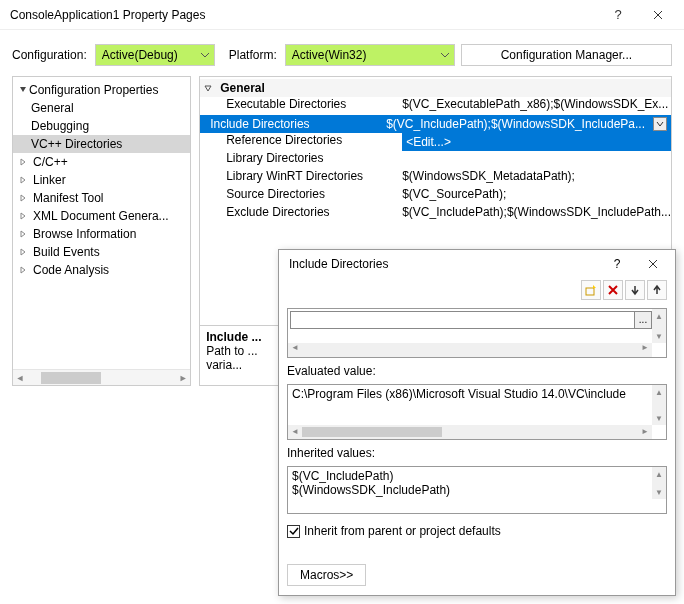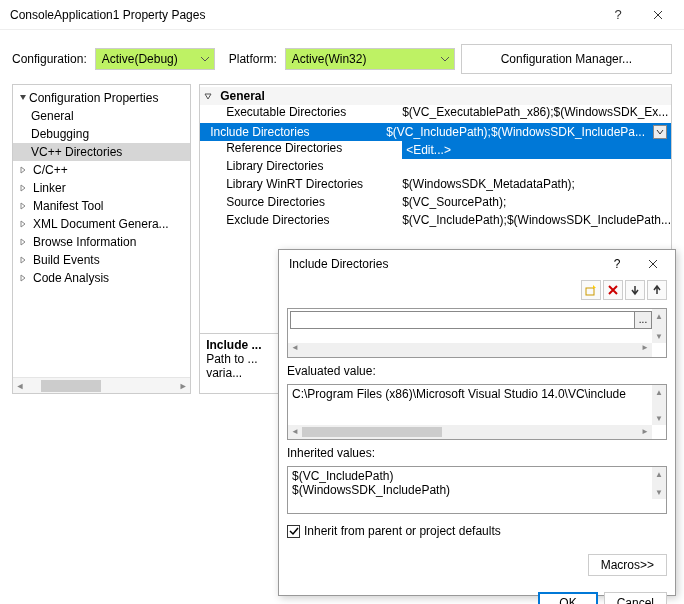--- a/index.html
+++ b/index.html
@@ -12,21 +12,21 @@
 .titlebar .btn.close svg, .titlebar .btn.help svg { stroke: #333; }
 
 
 .toprow { display: flex; align-items: center; gap: 6px; padding: 14px 12px 10px 12px; }
 .toprow label { margin-right: 2px; }
 .combo { display: flex; align-items: center; border: 1px solid #ccc; background: #bef264; height: 22px; padding: 0 4px 0 6px; }
 .combo span { flex: 1; }
 .combo svg { width: 10px; height: 10px; }
 .cfg-combo { width: 120px; }
 .plat-combo { width: 170px; }
-.cfgmgr-btn { border: 1px solid #ccc; background: #fff; height: 30px; padding: 0 10px; flex: 1; text-align: center; }
+.cfgmgr-btn { border: 1px solid #ccc; background: #fff; height: 22px; padding: 0 10px; flex: 1; text-align: center; }
 
 
 .main { display: flex; padding: 0 12px; gap: 8px; height: 310px; }
 .treepane { width: 190px; border: 1px solid #ccc; background: #fff; position: relative; display: flex; flex-direction: column; }
 .tree { flex: 1; overflow: hidden; padding: 4px 0; }
 .tree-row { display: flex; align-items: center; height: 18px; padding-left: 4px; white-space: nowrap; }
 .tree-row .tw { width: 12px; display: inline-flex; align-items: center; justify-content: center; }
 .tree-row .tw svg { width: 8px; height: 8px; }
 .ind1 { padding-left: 18px; }
 .tree-row.sel { background: #d6d6d6; }
@@ -73,21 +73,21 @@
 .sd-textarea .vsb { position: absolute; right: 0; top: 0; bottom: 14px; width: 14px; background: #f0f0f0; }
 .sd-textarea .vup,.sd-textarea .vdn { width: 14px; height: 14px; display: flex; align-items: center; justify-content: center; color: #888; font-size: 8px; }
 .sd-textarea .vdn { position: absolute; bottom: 14px; right: 0; }
 .sd-textarea .hsb { position: absolute; left: 0; right: 14px; bottom: 0; height: 14px; background: #f0f0f0; display: flex; }
 .sd-textarea .hsb .ha { width: 14px; text-align: center; color: #888; font-size: 8px; line-height: 14px; }
 .sd-textarea .hsb .thumb { width: 140px; background: #ccc; height: 10px; margin-top: 2px; }
 .sd-textarea .hsb .hsp { flex: 1; }
 .sd-check { display: flex; align-items: center; gap: 4px; margin-top: 4px; }
 .sd-check .cb { width: 13px; height: 13px; border: 1px solid #333; display: flex; align-items: center; justify-content: center; }
 .sd-check .cb svg { width: 10px; height: 10px; }
-.sd-btnrow { display: flex; justify-content: flex-end; gap: 6px; margin-top: 10px; }
+.sd-btnrow { display: flex; gap: 6px; margin-top: 20px; }
 .sd-btnrow .bt { border: 1px solid #ccc; height: 22px; padding: 0 12px; background: #fff; }
 .sd-btnrow .bt.primary { border: 1px solid #0078d7; box-shadow: inset 0 0 0 1px #0078d7; padding: 0 20px; }
 
 svg { display: block; }
 </style>
 </head>
 <body>
 
 <div class="titlebar">
   <div class="title">ConsoleApplication1 Property Pages</div>

